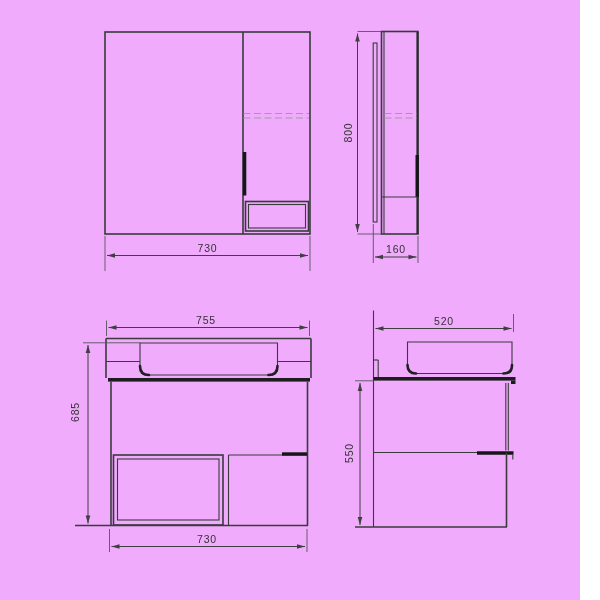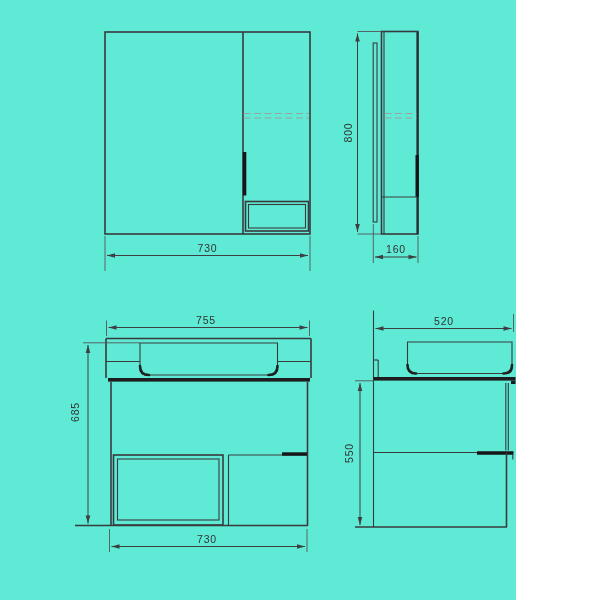--- a/index.html
+++ b/index.html
@@ -1,16 +1,16 @@
 <!DOCTYPE html>
 <html><head>
 <meta charset="utf-8">
 <style>
   html,body{margin:0;padding:0;background:#ffffff;}
-  .canvas{position:relative;width:516px;height:600px;background:#5eead4;overflow:hidden;
+  .canvas{position:relative;width:580px;height:600px;background:#f0abfc;overflow:hidden;
           font-family:"Liberation Sans", sans-serif;}
   svg{display:block;}
   .ln      {stroke:#3a3a3c;stroke-width:1.6;fill:none;}
   .ln-thin {stroke:#3a3a3c;stroke-width:1.1;fill:none;}
   .thick2  {stroke:#161618;stroke-width:3.4;fill:none;}
   .corner  {stroke:#202022;stroke-width:2.6;fill:none;stroke-linecap:round;}
   .ext     {stroke:#55555a;stroke-width:0.9;fill:none;}
   .dim     {stroke:#3f3f41;stroke-width:1;fill:none;}
   .dash    {stroke:#9e9e9e;stroke-width:1.1;fill:none;stroke-dasharray:7 3.5;}
   .fill-dark{fill:#1d1d1f;stroke:none;}

